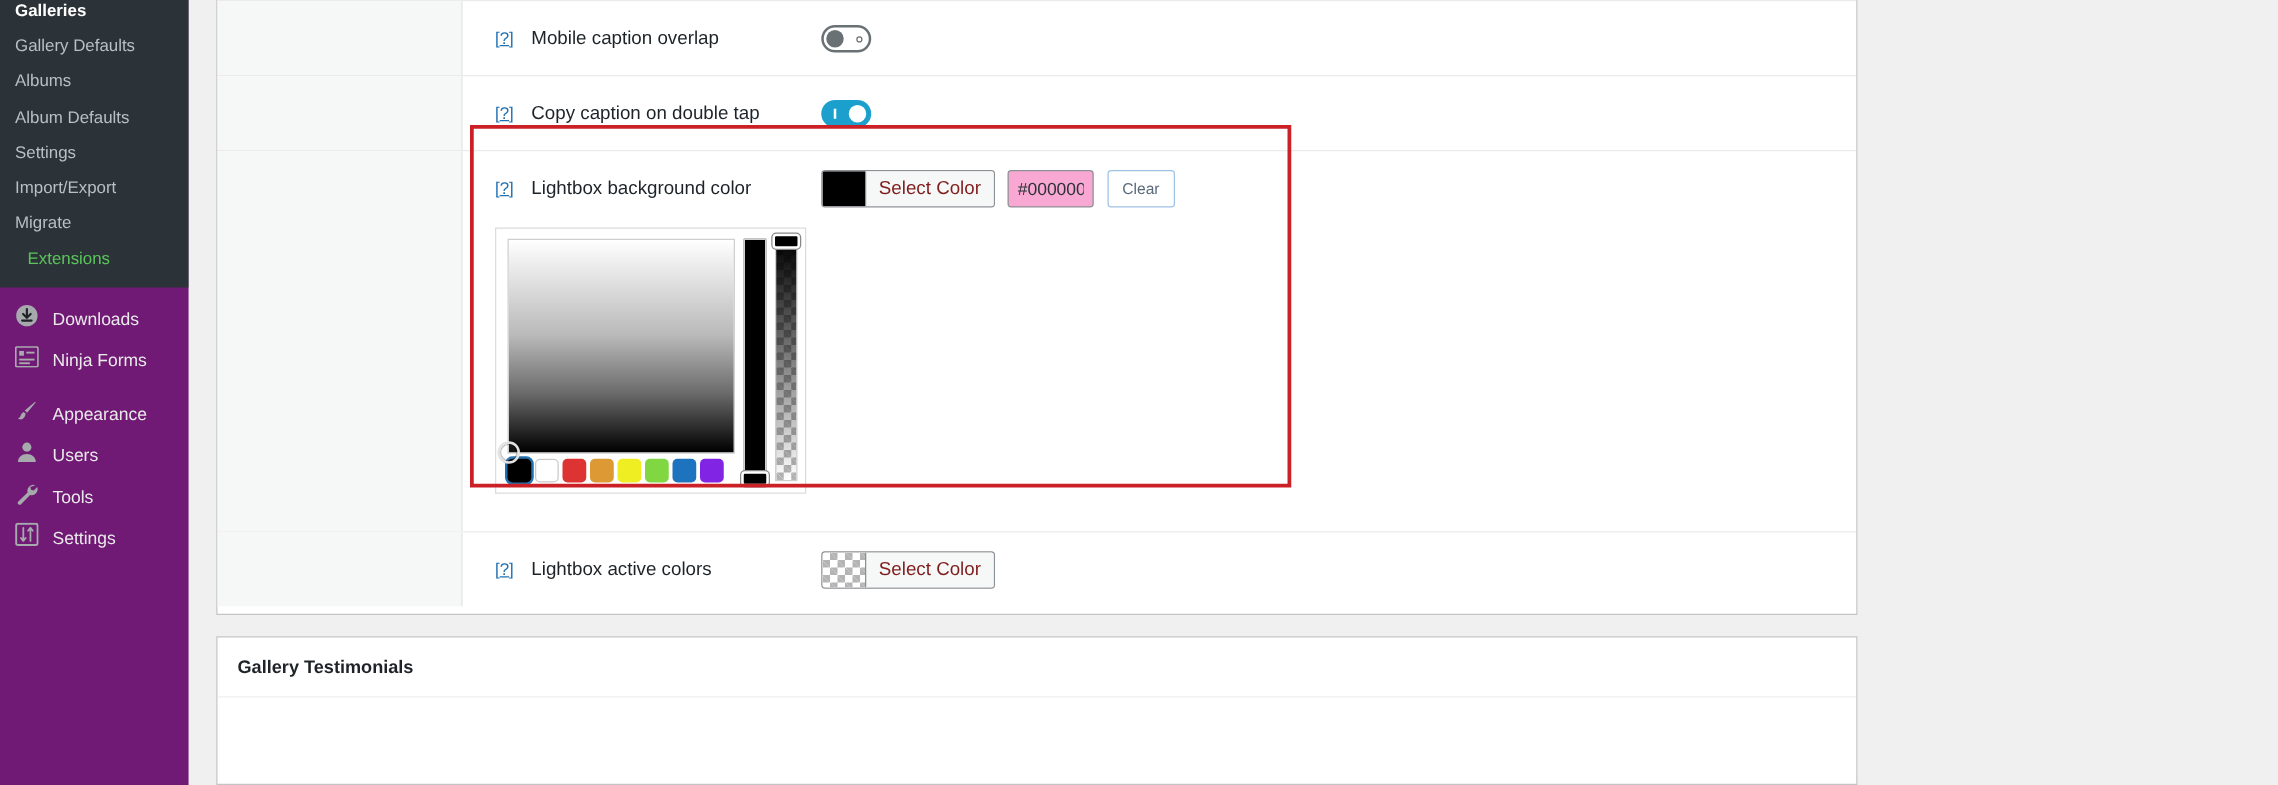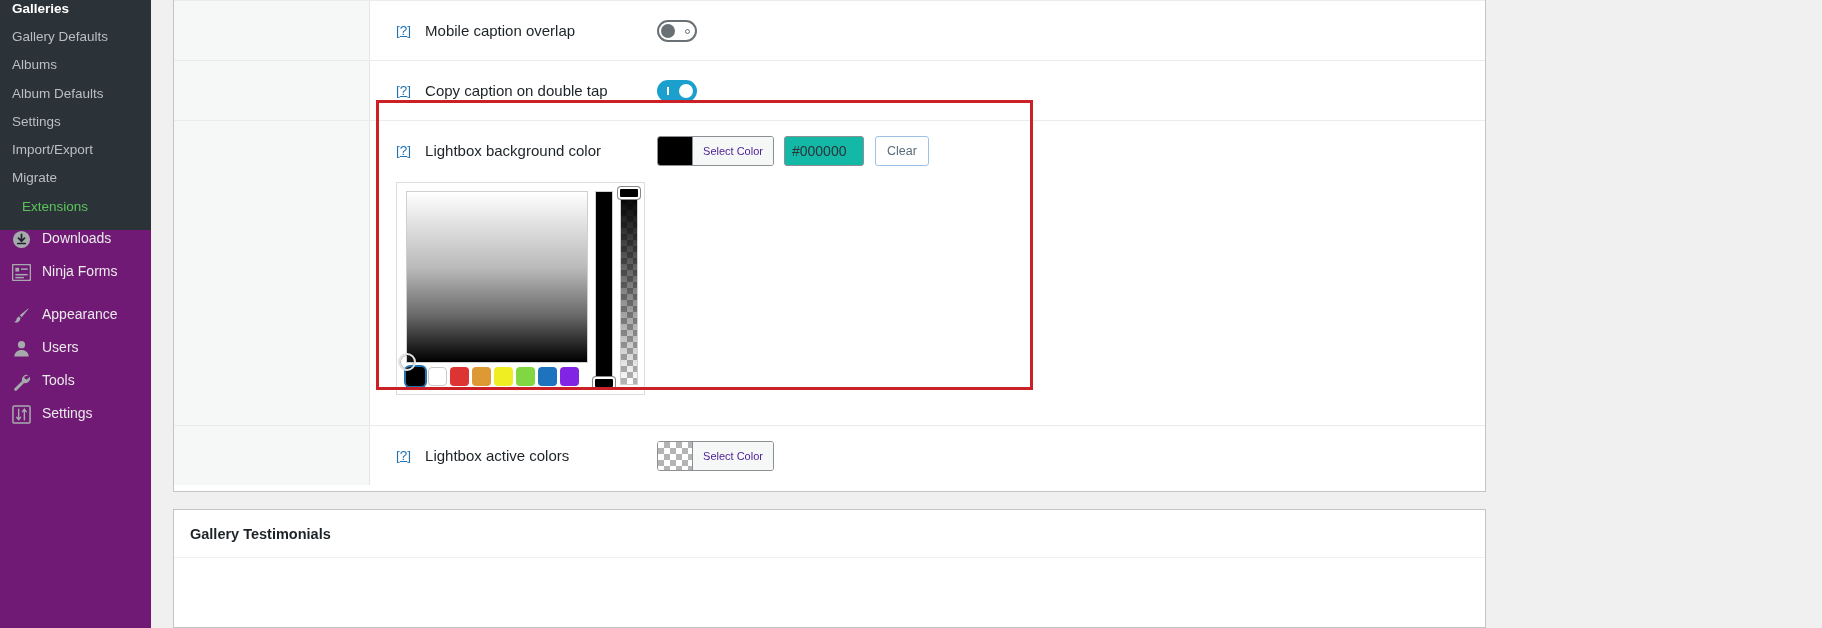--- a/index.html
+++ b/index.html
@@ -29,21 +29,21 @@
     font-size: 13.5px;
     line-height: 1.35;
     color: #b9bfc4;
     white-space: nowrap;
     cursor: pointer;
   }
   .sb-sub-item.title { color: #fff; font-weight: 700; padding-top: 0; }
   .sb-sub-item.green { color: #5ac45a; margin-left: 10px; }
 
   .sb-item {
-    display: flex; align-items: flex-start;
+    display: flex; align-items: flex-end;
     height: 33px;
     padding-left: 10px;
     font-size: 14px;
     color: #eaeaea;
     cursor: pointer;
     white-space: nowrap;
   }
   .sb-item .ico {
     width: 22px; height: 20px;
     margin-right: 10px;
@@ -173,35 +173,35 @@
     border-radius: 3px;
     background: #f6f7f7;
     overflow: hidden;
     cursor: pointer;
     flex: none;
   }
   .color-btn .swatch { width: 34px; }
   .color-btn .lbl {
     display: flex; align-items: center;
     padding: 0 10px;
-    font-size: 11px;
-    color: #4c1d95;
+    font-size: 15px;
+    color: #7f1d1d;
     border-left: 1px solid #8c8f94;
     background: #f6f7f7;
   }
   .hexfield {
-    width: 80px; height: 30px;
+    width: 69px; height: 30px;
     margin-left: 10px;
     border: 1px solid #8c8f94;
     border-radius: 3px;
     font-size: 14px;
     color: #2c3338;
     padding: 0 7px;
     font-family: "Liberation Sans", sans-serif;
-    background: #14b8a6;
+    background: #f9a8d4;
     flex: none;
   }
   .clear-btn {
     height: 30px;
     margin-left: 11px;
     padding: 0 11px;
     border: 1px solid #9ec2e6;
     border-radius: 3px;
     background: #fff;
     color: #5b6b7a;

